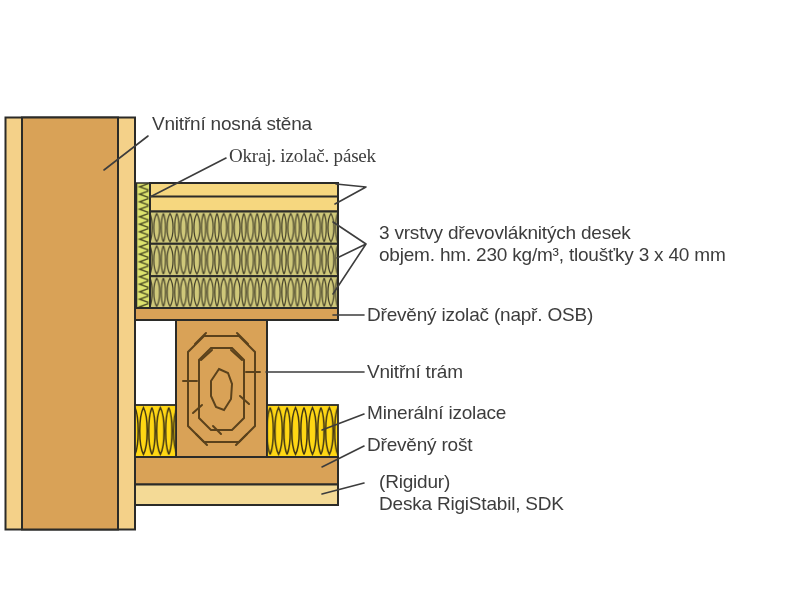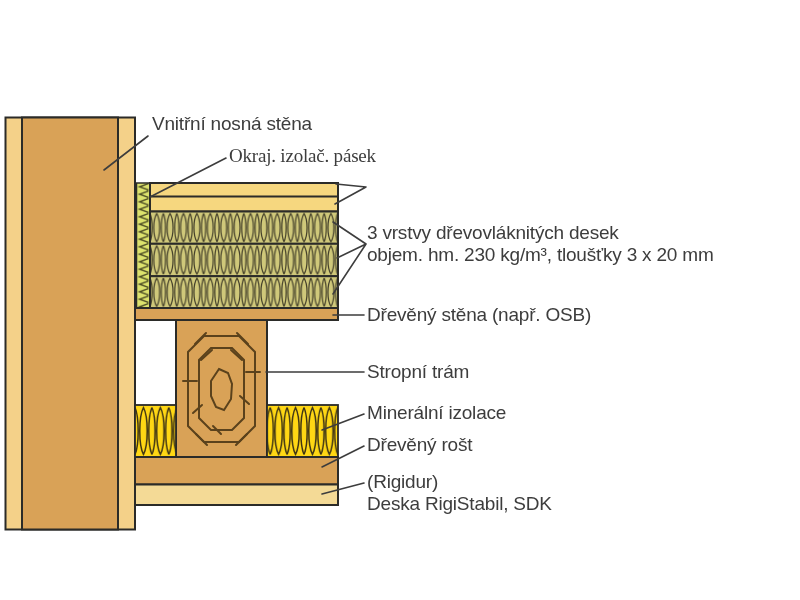--- a/index.html
+++ b/index.html
@@ -7,21 +7,21 @@
   .stage { position: relative; width: 800px; height: 564px; background: #ffffff; }
   svg.diagram { position: absolute; left: 0; top: 0; }
   .label {
     position: absolute;
     font-size: 19px;
     line-height: 22px;
     color: var(--text-color, #3d3d3d);
     white-space: nowrap;
     letter-spacing: -0.2px;
   }
-  .label.twoline div { line-height: 22px; }
+  .label.twoline div { line-height: 22px; margin-left: 12px; }
   .outline { stroke: var(--line, #2b2b28); fill: none; }
 </style>
 </head>
 <body>
 
 <div class="stage" style="--text-color: #3d3d3d;">
 
   <svg class="diagram" width="800" height="600" viewBox="0 0 800 600" style="--line: #2b2b28;">
 
     <defs>
@@ -106,26 +106,26 @@
     </g>
   </svg>
 
   <div class="label" style="left:152px; top:113px;">Vnitřní nosná stěna</div>
 
   <div class="label" style="left:229px; top:145px;font-family:Liberation Serif, serif;">Okraj. izolač. pásek</div>
 
 
   <div class="label twoline" style="left:367px; top:222px;">
     <div>3 vrstvy dřevovláknitých desek</div>
-    <div>objem. hm. 230 kg/m³, tloušťky 3 x 20 mm</div>
+    <div>objem. hm. 230 kg/m³, tloušťky 3 x 40 mm</div>
   </div>
 
-  <div class="label" style="left:367px; top:304px;">Dřevěný stěna (např. OSB)</div>
+  <div class="label" style="left:367px; top:304px;">Dřevěný izolač (např. OSB)</div>
 
-  <div class="label" style="left:367px; top:361px;">Stropní trám</div>
+  <div class="label" style="left:367px; top:361px;">Vnitřní trám</div>
 
   <div class="label" style="left:367px; top:434px;">Dřevěný rošt</div>
 
   <div class="label" style="left:367px; top:402px;">Minerální izolace</div>
 
   <div class="label twoline" style="left:367px; top:471px;">
     <div>(Rigidur)</div>
     <div>Deska RigiStabil, SDK</div>
   </div>
 

